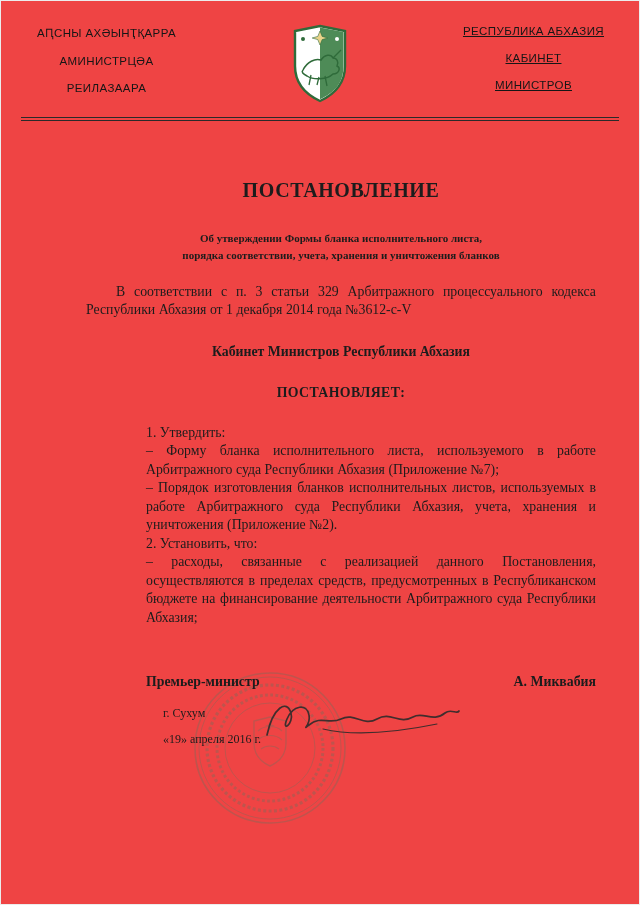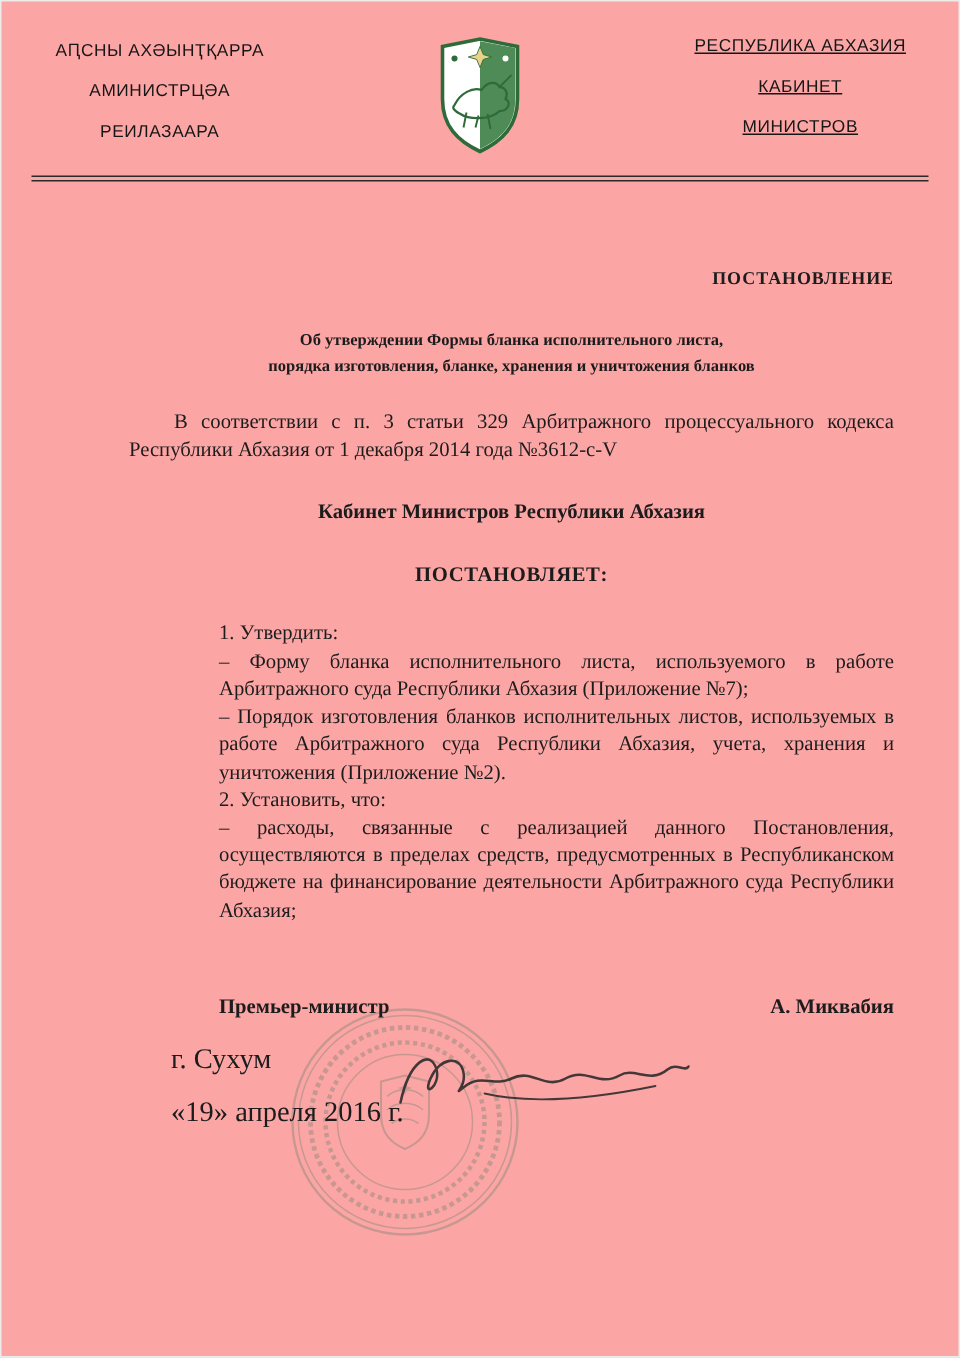--- a/index.html
+++ b/index.html
@@ -1,21 +1,21 @@
 <!DOCTYPE html>
 <html lang="ru"><head>
 <meta charset="utf-8">
 <style>
   * { margin: 0; padding: 0; box-sizing: border-box; }
   html, body { background: #ffffff; }
   .page {
     position: relative;
     width: 640px;
     height: 905px;
-    background: #fca5a5;
+    background: #ef4444;
     font-family: "Liberation Serif", serif;
     color: #1c1c1c;
     overflow: hidden;
     border: 1px solid #ececec;
   }
   
   .hdr-col {
     position: absolute;
     top: 24px;
     width: 195px;
@@ -46,23 +46,23 @@
   
   .content {
     position: absolute;
     top: 176px;
     left: 85px;
     width: 510px;
     font-size: 13.8px;
     line-height: 1.34;
   }
   .doc-title {
-    text-align: right;
-    font-weight: bold;
-    font-size: 12px;
+    text-align: center;
+    font-weight: bold;
+    font-size: 20px;
     letter-spacing: 0.6px;
     margin-bottom: 26px;
   }
   .subject {
     text-align: center;
     font-weight: bold;
     font-size: 11px;
     line-height: 1.55;
   }
   .preamble {
@@ -84,23 +84,23 @@
     margin-left: 60px;
     width: 450px;
     display: flex;
     justify-content: space-between;
     font-weight: bold;
     position: relative;
     z-index: 3;
     text-align: center;
   }
   .footer {
-    margin-left: 28px;
+    margin-left: 77px;
     margin-top: 13px;
-    font-size: 19px;
+    font-size: 12px;
     position: relative;
     z-index: 3;
   }
   .footer .f-line { margin-bottom: 10px; }
   .stamp {
     position: absolute;
     top: 668px;
     left: 190px;
     opacity: 0.3;
     z-index: 1;
@@ -164,21 +164,21 @@
       <path d="M60 34 C90 41 130 38 174 29" fill="none" stroke="#2a2a2a" stroke-width="1.2" stroke-linecap="round"></path>
     </svg>
   </div>
 
   <div class="content">
 
     <div class="doc-title">ПОСТАНОВЛЕНИЕ</div>
 
     <div class="subject">
       <div>Об утверждении Формы бланка исполнительного листа,</div>
-      <div>порядка изготовления, бланке, хранения и уничтожения бланков</div>
+      <div>порядка соответствии, учета, хранения и уничтожения бланков</div>
     </div>
 
     <p class="preamble">В соответствии с п. 3 статьи 329 Арбитражного процессуального кодекса Республики Абхазия от 1 декабря 2014 года №3612-с-V</p>
 
     <div class="h-center">Кабинет Министров Республики Абхазия</div>
 
     <div class="h-center resolves">ПОСТАНОВЛЯЕТ:</div>
 
     <div class="list">
       <p>1. Утвердить:</p>

